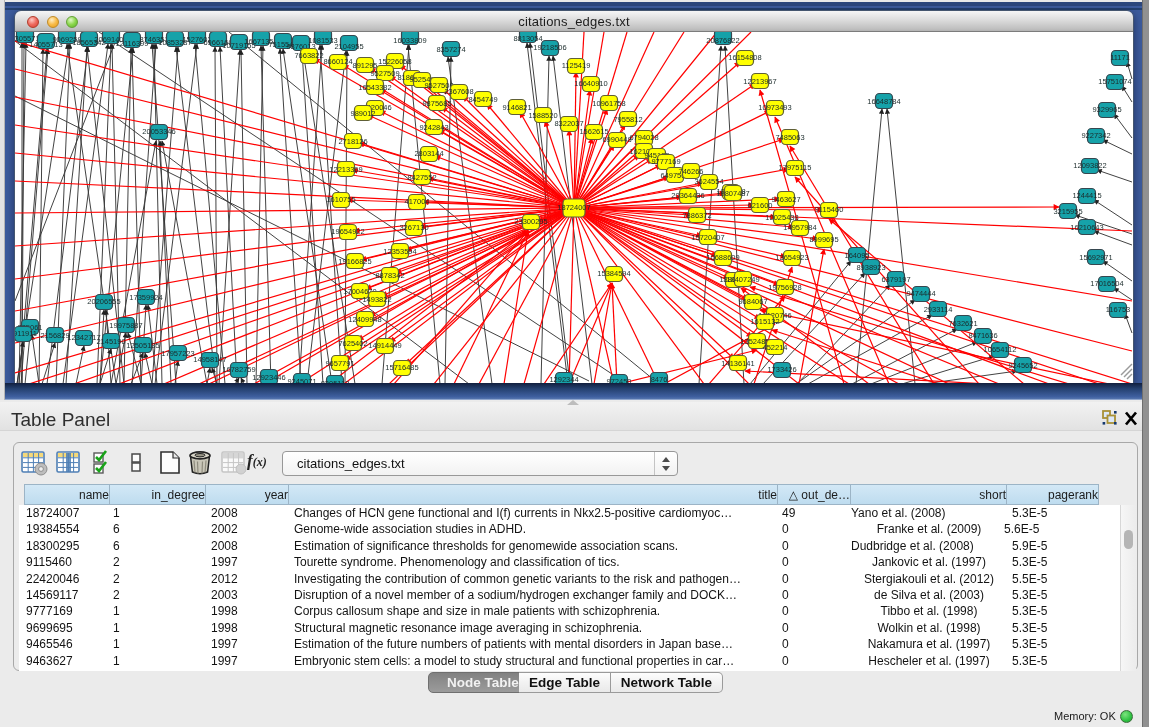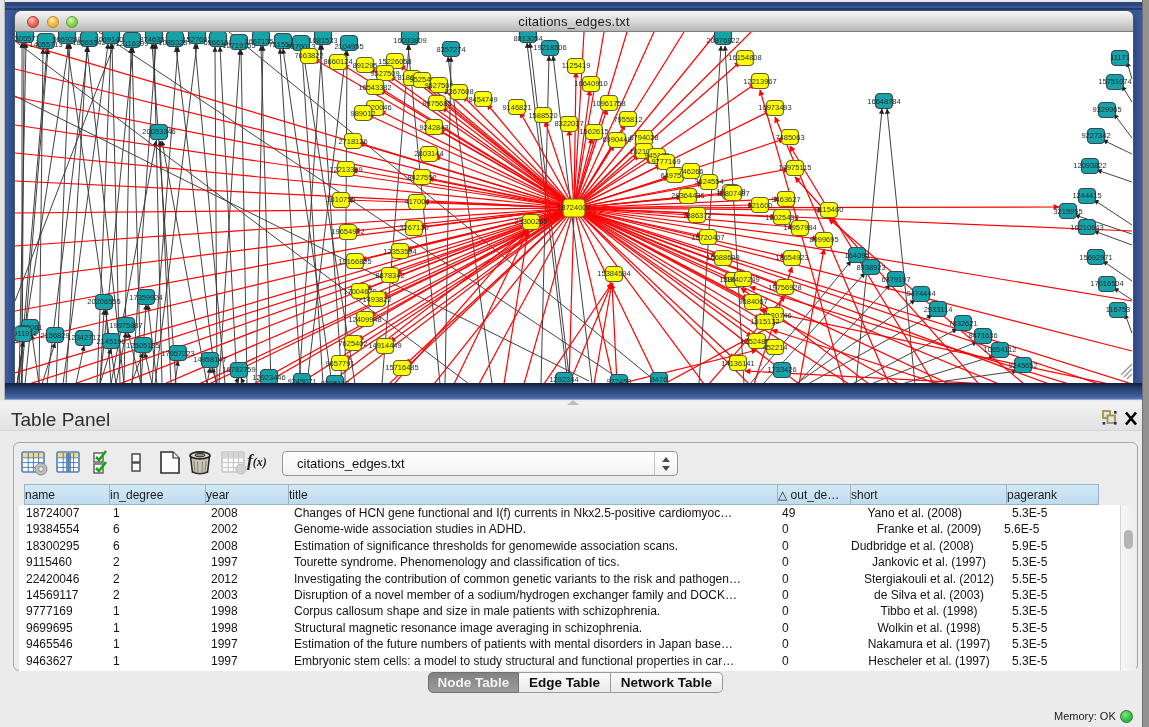--- a/index.html
+++ b/index.html
@@ -17,21 +17,21 @@
 #tpanel{left:0;top:400px;width:1149px;height:327px;background:#ebebeb}
 #tphead{left:0;top:2px;width:1149px;height:29px;background:linear-gradient(#f2f2f2,#e2e2e2);border-bottom:1px solid #d5d5d5}
 #tphead .t{left:11px;top:7px;font-size:19px;color:#2e2e2e}
 #caret{left:567px;top:0px;width:0;height:0;border-left:6px solid transparent;border-right:6px solid transparent;border-bottom:5px solid #bdbdbd}
 #container{left:13px;top:42px;width:1125px;height:229px;background:#ececec;border:1px solid #a8a8a8;border-radius:6px}
 #toolbar{left:0;top:0;width:1123px;height:41px}
 #combo{left:268px;top:8px;width:396px;height:25px;background:linear-gradient(#ffffff,#f2f2f2);border:1px solid #989898;border-radius:4px;font-size:13px;color:#111}
 #combo .txt{left:14px;top:4px}
 #combo .sep{left:371px;top:0;width:1px;height:23px;background:#c4c4c4}
 #thdr{left:5px;top:41px;width:1079px;height:21px}
-#thdr .c{top:0;height:21px;background:linear-gradient(#d3e8f6,#bedcef);border:1px solid #9cb4c6;border-left:none;font-size:12px;color:#1c1c1c;text-align:left;line-height:20px}
+#thdr .c{top:0;height:21px;background:linear-gradient(#d3e8f6,#bedcef);border:1px solid #9cb4c6;border-left:none;font-size:12px;color:#1c1c1c;text-align:right;line-height:20px}
 #rows{left:5px;top:62px;width:1112px;height:166px;background:#fff;font-size:12px;color:#131313}
 .row{position:absolute;left:0;height:17px;width:1112px;white-space:nowrap}
 .row span{position:absolute;top:1px}
 #vsb{left:1106px;top:62px;width:16px;height:166px;background:linear-gradient(90deg,#f6f6f6,#ececec);border-left:1px solid #d7d7d7}
 #vsb .thumb{left:2.5px;top:25px;width:9px;height:19px;background:#b5b5b5;border-radius:5px}
 #tabs{left:428px;top:272px;width:295px;height:21px;font-size:13.5px;font-weight:bold}
 .seg{top:0;height:21px;line-height:20px;text-align:center;border:1px solid #9a9a9a}
 #memory{left:1054px;top:310px;font-size:11px;color:#1a1a1a}
 #memdot{left:1120px;top:310px;width:13px;height:13px;border-radius:50%;background:radial-gradient(circle at 38% 32%,#7de37f,#2fc142 60%,#1ea332);border:1.5px solid #3a6b3a}
 #rstrip{left:1142px;top:0;width:7px;height:727px;background:#919191;border-left:1px solid #6f6f6f}
@@ -699,21 +699,21 @@
         <div class="abs c" style="left:832px;width:156px;">short</div>
         <div class="abs c" style="left:988px;width:92px;">pagerank</div>
       </div>
     <div class="abs" id="rows">
         <div class="row" style="top:0.0px">
           <span style="left:7px">18724007</span>
           <span style="left:94px">1</span>
           <span style="left:192px">2008</span>
           <span style="left:275px">Changes of HCN gene functional and I(f) currents in Nkx2.5-positive cardiomyoc…</span>
           <span style="left:763px">49</span>
-          <span style="left:787px;width:156px;text-align:right">Yano et al. (2008)</span>
+          <span style="left:832px;width:156px;text-align:left">Yano et al. (2008)</span>
           <span style="left:993px">5.3E-5</span>
         </div>
         <div class="row" style="top:16.4px">
           <span style="left:7px">19384554</span>
           <span style="left:94px">6</span>
           <span style="left:192px">2002</span>
           <span style="left:275px">Genome-wide association studies in ADHD.</span>
           <span style="left:763px">0</span>
           <span style="left:832px;width:156px;text-align:center">Franke et al. (2009)</span>
           <span style="left:985px">5.6E-5</span>
@@ -789,20 +789,20 @@
           <span style="left:763px">0</span>
           <span style="left:832px;width:156px;text-align:center">Hescheler et al. (1997)</span>
           <span style="left:993px">5.3E-5</span>
         </div>
       </div>
     <div class="abs" id="vsb">
         <div class="abs thumb"></div>
       </div>
   </div>
   <div class="abs" id="tabs">
-      <div class="abs seg" style="left:0;width:91px;border-radius:5px 0 0 5px;background:linear-gradient(#818181,#8f8f8f 50%,#9b9b9b);color:#f2f2f2;border-color:#6f6f6f">Node Table</div>
+      <div class="abs seg" style="left:0;width:110px;border-radius:5px 0 0 5px;background:linear-gradient(#818181,#8f8f8f 50%,#9b9b9b);color:#f2f2f2;border-color:#6f6f6f">Node Table</div>
       <div class="abs seg" style="left:91px;width:92px;border-left:none;background:linear-gradient(#fdfdfd,#f2f2f2 50%,#e9e9e9);color:#111">Edge Table</div>
       <div class="abs seg" style="left:183px;width:112px;border-left:none;border-radius:0 5px 5px 0;background:linear-gradient(#fdfdfd,#f2f2f2 50%,#e9e9e9);color:#111">Network Table</div>
     </div>
   <div class="abs" id="memory">Memory: OK</div>
   <div class="abs" id="memdot"></div>
 </div>
 <div class="abs" id="rstrip"></div>
 
 </body></html>

